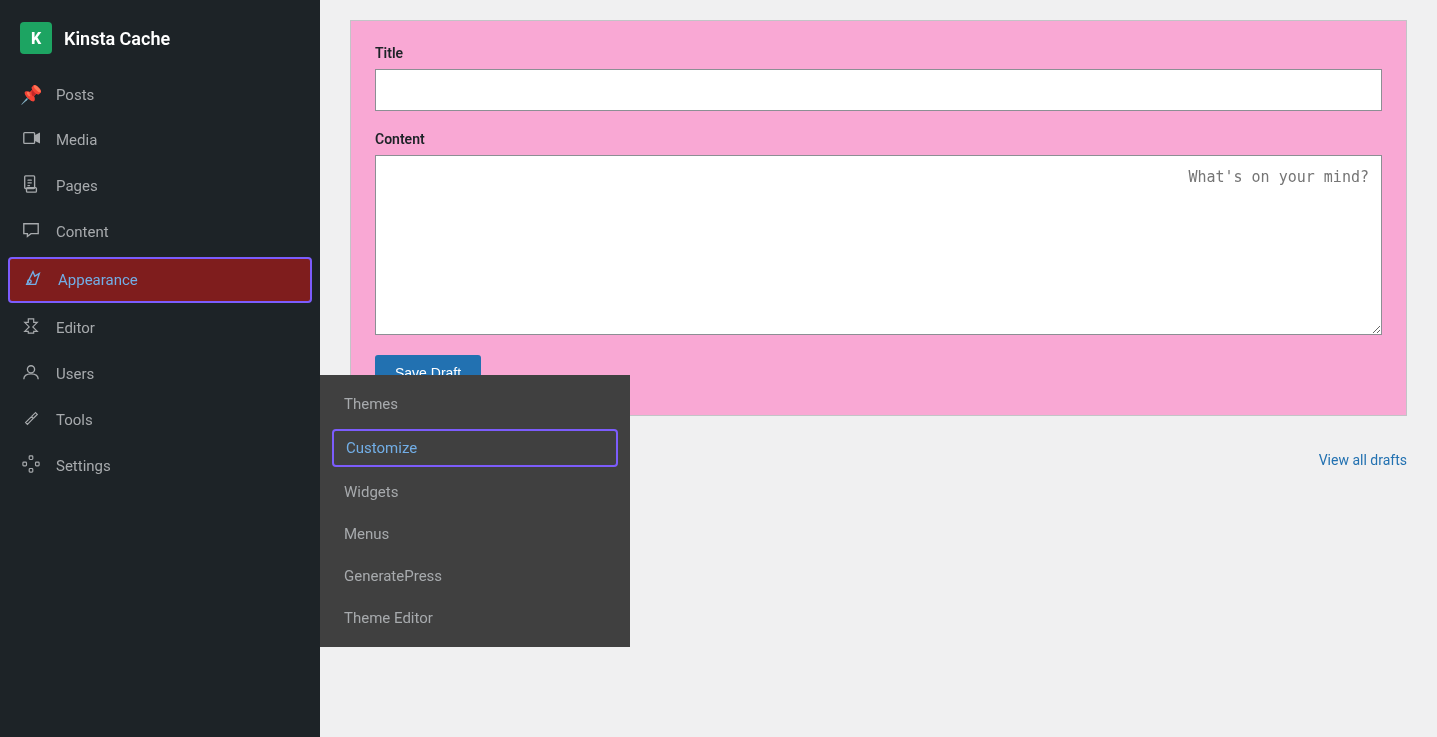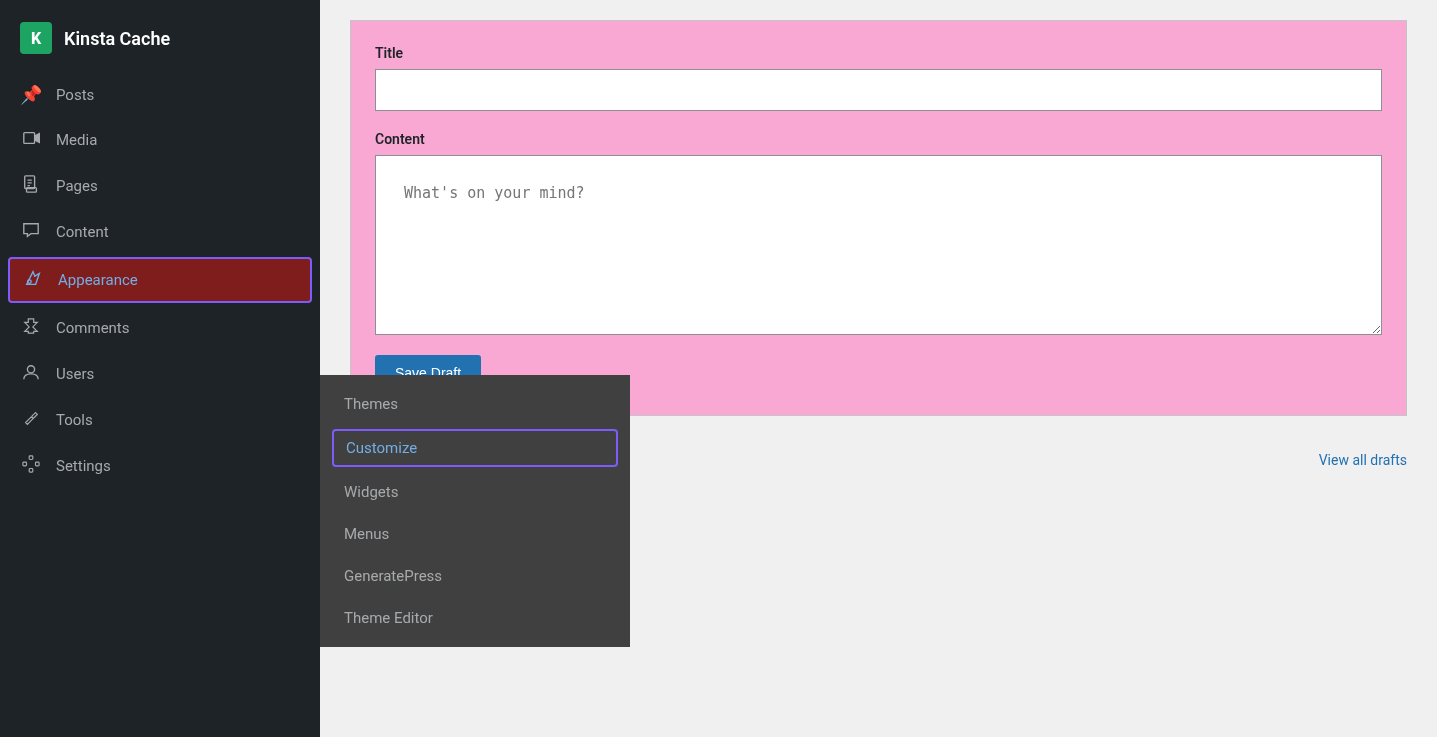--- a/index.html
+++ b/index.html
@@ -133,26 +133,27 @@
       padding: 8px 12px;
       font-size: 14px;
       height: 42px;
       margin-bottom: 20px;
       outline: none;
     }
 
     .content-textarea {
       width: 100%;
       border: 1px solid #8c8f94;
-      padding: 28px;
+      padding: 12px;
       font-size: 15px;
       height: 180px;
       resize: vertical;
       color: #a0a0a0;
       outline: none;
+      text-align: right;
     }
 
     .save-btn {
       background: #2271b1;
       color: #fff;
       border: none;
       padding: 10px 20px;
       font-size: 14px;
       cursor: pointer;
       margin-top: 16px;
@@ -258,21 +259,21 @@
       </span>
       <span style="color:#72aee6;">Appearance</span>
     </div>
 
     <div class="nav-item">
       <span class="nav-icon">
         <svg width="18" height="18" viewBox="0 0 20 20" fill="none">
             <path d="M7 2v4H3l5 5-5 5h4v2h6v-2h4l-5-5 5-5h-4V2H7z" stroke="#a7aaad" stroke-width="1.3" fill="none"></path>
           </svg>
       </span>
-      <span>Comments</span>
+      <span>Editor</span>
     </div>
 
     <div class="nav-item">
       <span class="nav-icon">
         <svg width="18" height="18" viewBox="0 0 20 20" fill="none">
             <circle cx="10" cy="7" r="4" stroke="#a7aaad" stroke-width="1.5"></circle>
             <path d="M2 18c0-4 3.6-6 8-6s8 2 8 6" stroke="#a7aaad" stroke-width="1.5"></path>
           </svg>
       </span>
       <span>Users</span>

